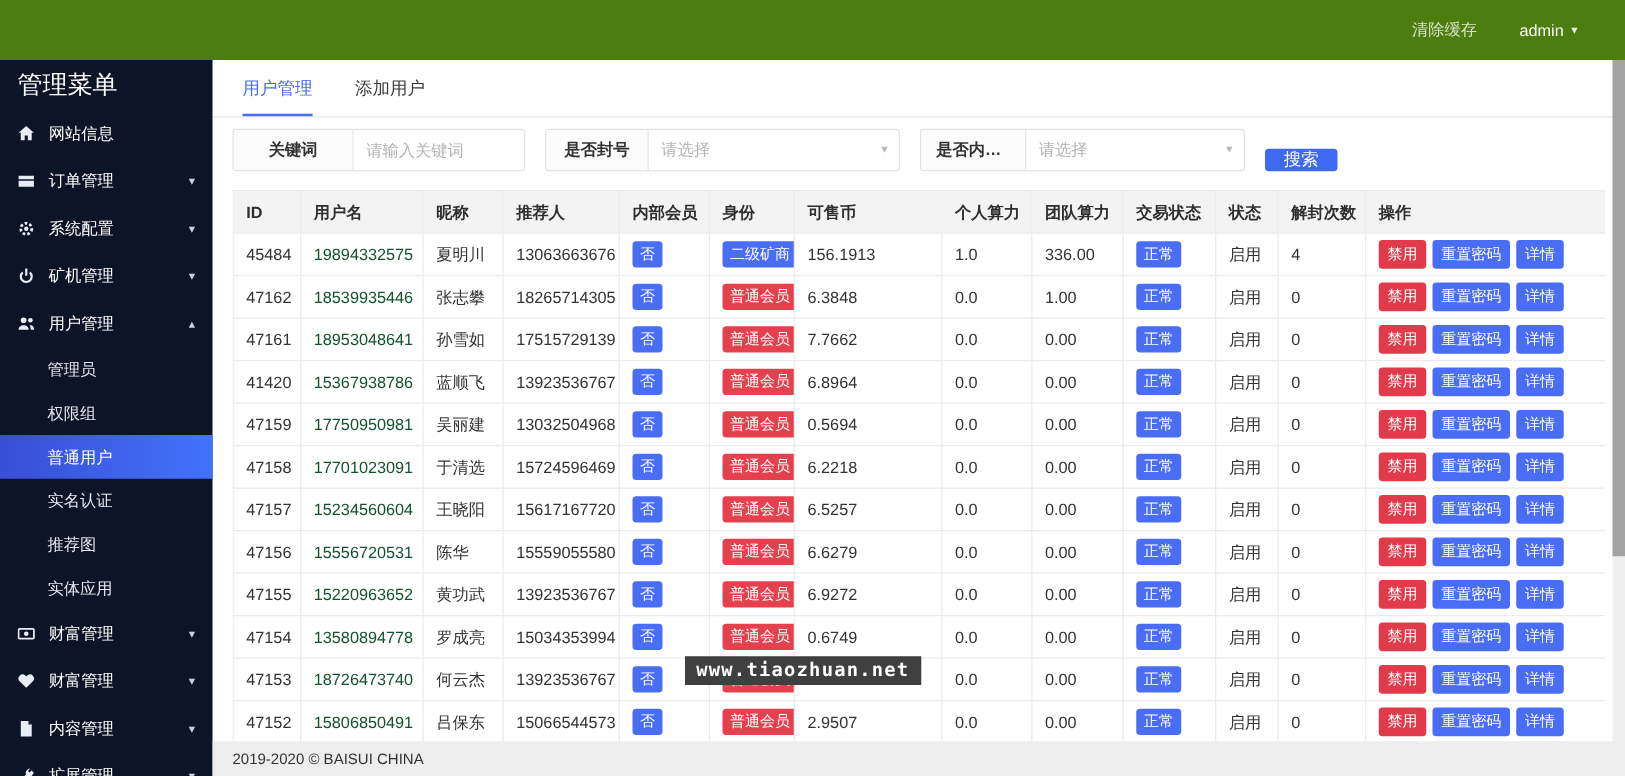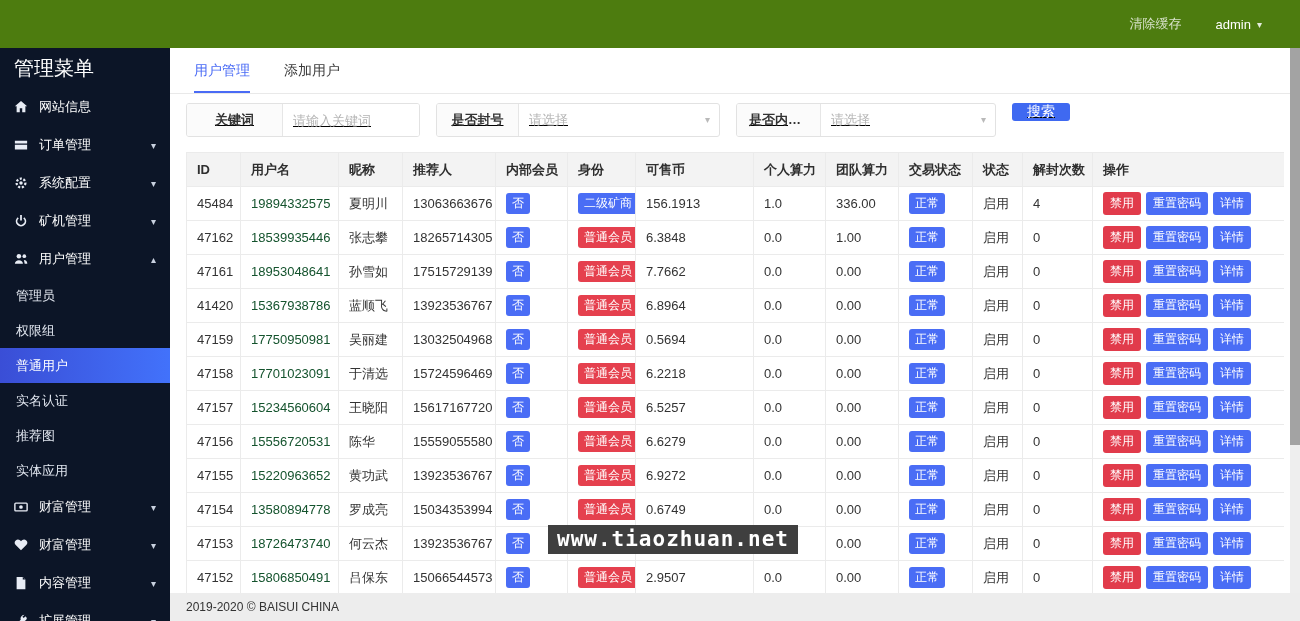--- a/index.html
+++ b/index.html
@@ -17,34 +17,34 @@
 
   
   .sidebar { position:absolute; left:0; top:48px; width:170px; height:573px;
     background:#0c1527; color:#fff; font-size:13px; z-index:4; }
   .sb-title { height:40px; line-height:40px; padding-left:14px; font-size:20px; color:#fff; }
   .sb-item { display:flex; align-items:center; height:38px; padding:0 14px; cursor:pointer; color:#fff; }
   .sb-icon { width:20px; margin-right:5px; display:inline-flex; align-items:center; color:#e8ecf5; }
   .sb-icon svg { width:14px; height:14px; fill:currentColor; }
   .sb-label { flex:0 0 auto; }
   .sb-caret { margin-left:auto; font-size:10px; color:#c9d1e0; }
-  .sb-sub-item { height:35px; line-height:35px; padding-left:16px; color:#e2e7f0; cursor:pointer; }
+  .sb-sub-item { height:35px; line-height:35px; padding-left:38px; color:#e2e7f0; cursor:pointer; }
   .sb-sub-item.active { background:linear-gradient(90deg,#3a4ed6,#4272fb); color:#fff; }
 
   
   .main { position:absolute; left:170px; top:48px; width:1130px; height:573px;
     background:#fff; overflow:hidden; }
 
   .tabs { height:46px; padding-left:24px; border-bottom:1px solid #e9e9e9;
     display:flex; align-items:stretch; }
   .tab { line-height:44px; margin-right:34px; font-size:14px; color:#3a3a3a;
     cursor:pointer; border-bottom:2px solid transparent; }
   .tab.active { color:#4a6bf5; border-bottom-color:#4a6bf5; }
 
-  .filterbar { display:flex; align-items:flex-start; margin:9px 16px 0; height:34px; gap:16px;text-decoration:underline; }
+  .filterbar { display:flex; align-items:flex-end; margin:9px 16px 0; height:34px; gap:16px; }
   .fgroup { display:flex; height:34px; border:1px solid #e2e2e2; border-radius:3px; overflow:hidden; background:#fff; }
   .flabel { background:#fbfbfb; border-right:1px solid #e6e6e6; line-height:32px;
     padding:0 12px; font-size:13px; font-weight:bold; color:#333; white-space:nowrap;
     overflow:hidden; text-overflow:ellipsis; text-align:center; }
   .g1 .flabel { width:96px; } .g2 .flabel { width:82px; } .g3 .flabel { width:84px; }
   .finput { border:none; outline:none; width:136px; padding:0 10px; font-size:13px; color:#333; }
   .finput::placeholder { color:#b4b4b4; }
   .fselect { position:relative; line-height:32px; font-size:13px; color:#b4b4b4;
     padding:0 22px 0 10px; cursor:pointer; }
   .g2 .fselect { width:200px; } .g3 .fselect { width:174px; }
@@ -70,21 +70,21 @@
   .a-red  { background:#e13b4b; }
   .a-blue { background:#4a6df5; }
 
   .footer { position:absolute; left:0; bottom:0; width:100%; height:28px;
     background:#ededed; line-height:28px; padding-left:16px; font-size:12px;
     color:#333; z-index:6; }
 
   
   .watermark { position:absolute; left:548px; top:525px; z-index:40;
     background:#3f3f3f; color:#fff; font-family:"DejaVu Sans Mono","Liberation Mono",monospace;
-    font-size:21px; font-weight:bold; padding:2px 9px 3px; letter-spacing:1px; }
+    font-size:15px; font-weight:bold; padding:2px 9px 3px; letter-spacing:1px; }
 
   
   .scrollbar { position:absolute; right:0; top:48px; width:10px; height:545px;
     background:#eeeeee; z-index:30; }
   .scroll-thumb { position:absolute; top:0; left:0; width:10px; height:397px;
     background:#a3a3a3; cursor:pointer; }
 </style>
 </head>
 <body>
 

